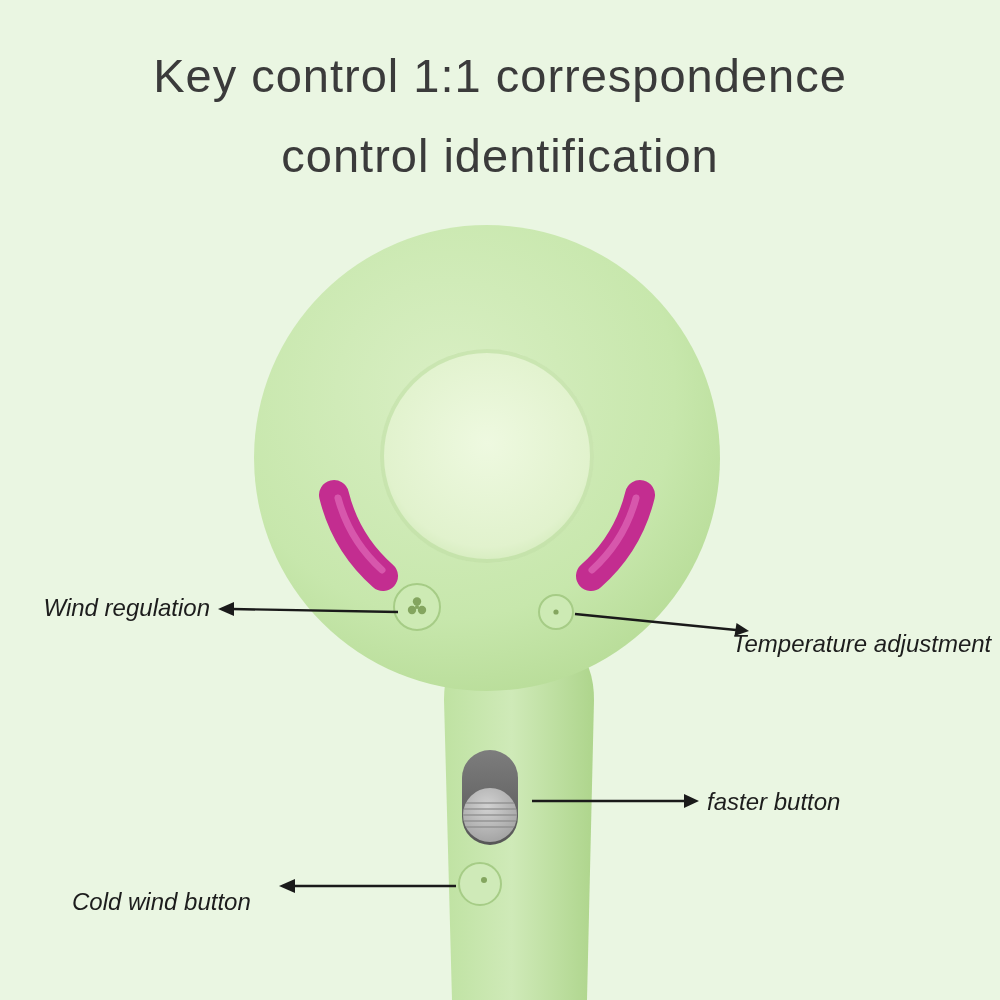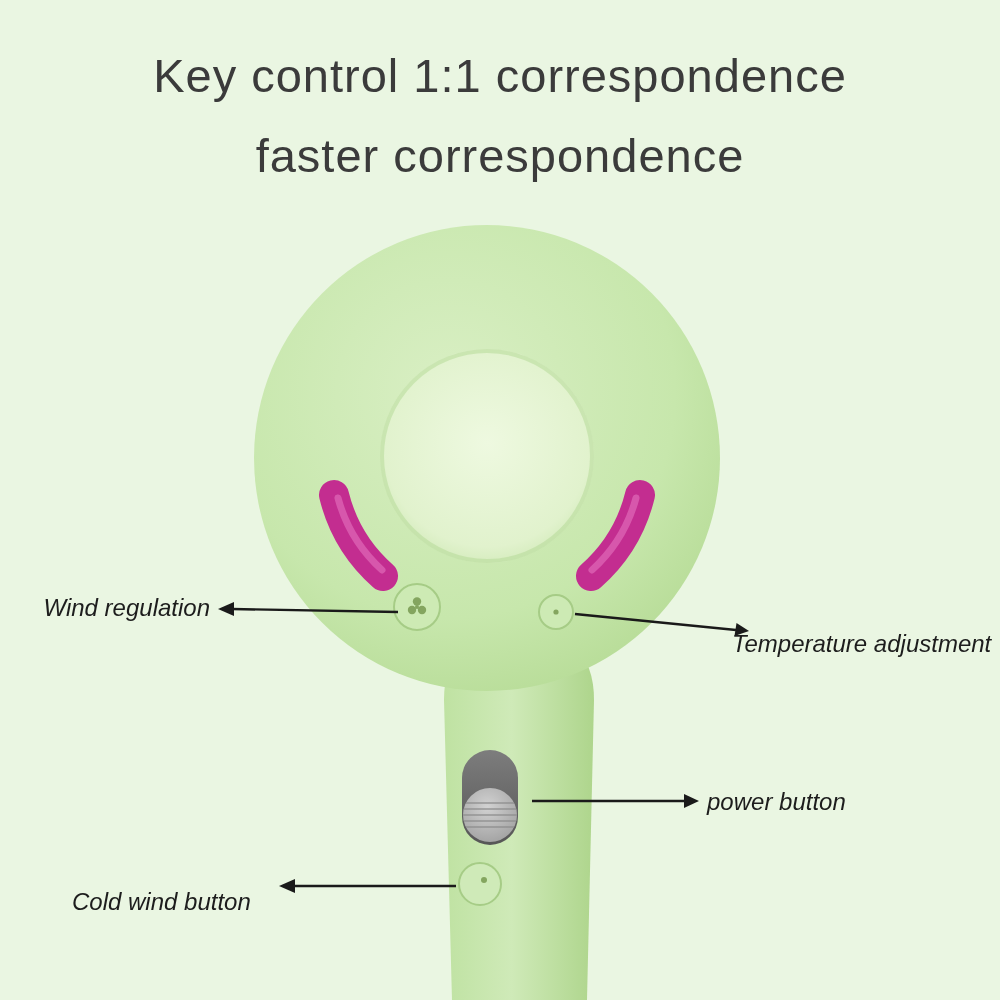--- a/index.html
+++ b/index.html
@@ -33,21 +33,21 @@
   .label.cold{left:72px;top:872px;margin-top:16px;}
   svg.art{position:absolute;left:0;top:0;}
 </style>
 </head>
 <body>
 
 <div class="stage">
 
   <div class="title">
     <div>Key control 1:1 correspondence</div>
-    <div>faster correspondence</div>
+    <div>control identification</div>
   </div>
 
   <svg class="art" width="1000" height="1000" viewBox="0 0 1000 1000">
     <defs>
       <radialGradient id="ringGrad" cx="42%" cy="36%" r="78%">
         <stop offset="0%" stop-color="#d9efc4"></stop>
         <stop offset="62%" stop-color="#c7e7ac"></stop>
         <stop offset="100%" stop-color="#b0d78e"></stop>
       </radialGradient>
       <radialGradient id="holeGrad" cx="50%" cy="44%" r="62%">
@@ -132,16 +132,16 @@
       </g>
       <g>
         <line x1="293" y1="886" x2="456" y2="886"></line>
         <polygon points="279,886 295,879 295,893" stroke="none"></polygon>
       </g>
     </g>
   </svg>
 
   <div class="label wind">Wind regulation</div>
   <div class="label temp">Temperature adjustment</div>
-  <div class="label power">power button</div>
+  <div class="label power">faster button</div>
   <div class="label cold">Cold wind button</div>
 
 </div>
 
 </body></html>

